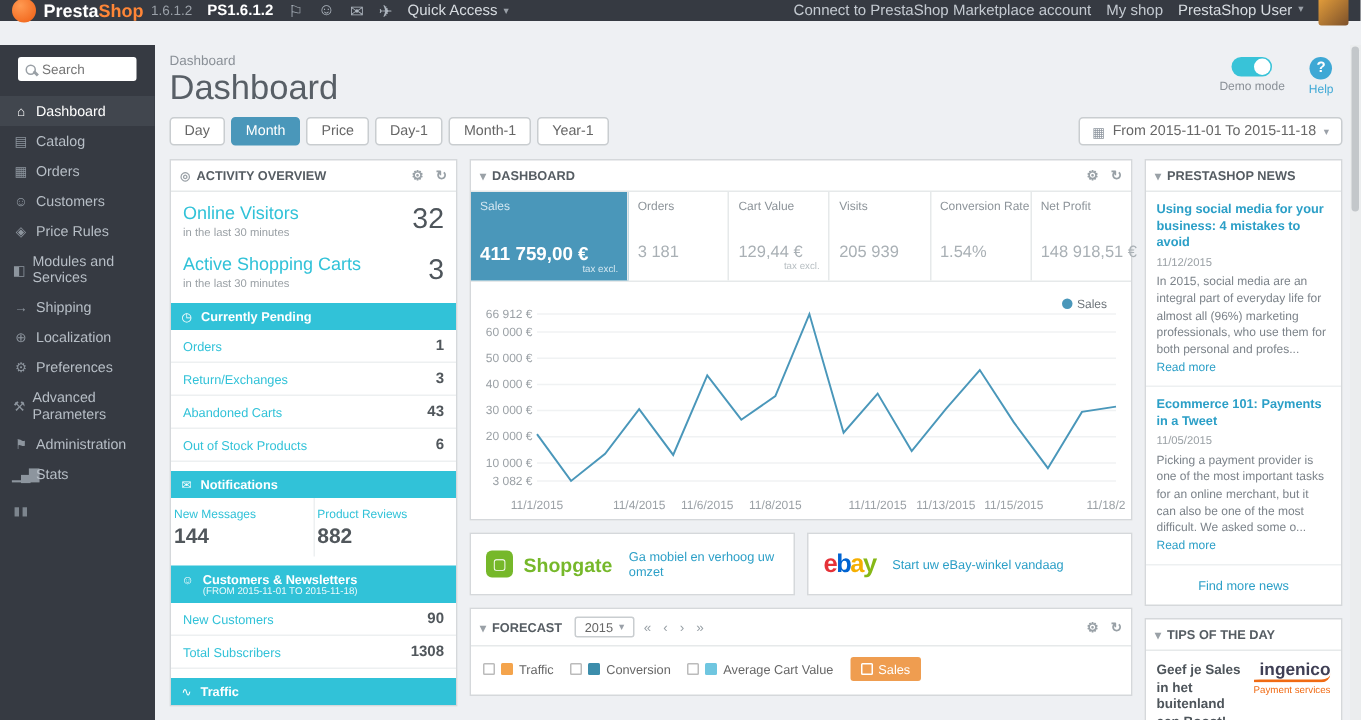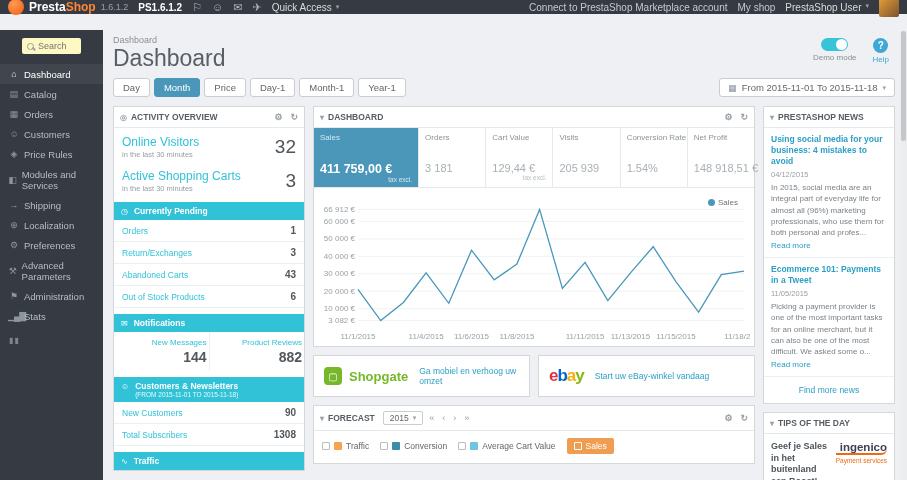--- a/index.html
+++ b/index.html
@@ -20,21 +20,21 @@
   .shopname{color:#fff;font-weight:bold;cursor:pointer}
   .top-ico{color:#aeb6bf;font-size:11px;cursor:pointer}
   .qa{display:flex;align-items:center;gap:4px;color:#d7dce1;cursor:pointer}
   .caret{font-size:7px;color:#9aa0a8}
   .top-link{color:#c4cad1;font-size:10px}
   .user{display:flex;align-items:flex-start;gap:4px;color:#d7dce1;cursor:pointer}
   .avatar{width:20px;height:20px;border-radius:2px;background:linear-gradient(135deg,#e8a13c,#7d512a);cursor:pointer}
 
   
   .sidebar{position:fixed;top:30px;left:0;bottom:0;width:103px;background:var(--dark);z-index:15}
-  .search{margin:8px 22px 10px;background:#fef9c3;border-radius:2px;display:flex;align-items:center;gap:4px;padding:3px 5px}
+  .search{margin:8px 12px 10px;background:#ffffff;border-radius:2px;display:flex;align-items:center;gap:4px;padding:3px 5px}
   .mag{width:7px;height:7px;border:1.5px solid #9aa0a6;border-radius:50%;position:relative;flex:none}
   .mag::after{content:"";position:absolute;width:4px;height:1.5px;background:#9aa0a6;transform:rotate(45deg);right:-3px;bottom:-1px}
   .search input{border:0;outline:0;width:100%;font-size:9px;color:#555;background:transparent}
   .nav-item{display:flex;align-items:center;gap:5px;padding:4.5px 8px;color:#b7bec6;font-size:9.5px;cursor:pointer}
   .nav-item .nav-ico{width:11px;text-align:center;font-size:9px;color:#8d959e;letter-spacing:-1px}
   .nav-item.active{background:#41464e;color:#fff}
   .nav-item.active .nav-ico{color:#fff}
   .collapse{color:#7d858e;padding:10px 9px;font-size:8px;letter-spacing:1px;cursor:pointer}
 
   
@@ -76,21 +76,21 @@
   .stat .s{color:#9aa0a5;font-size:7.5px;margin-top:1px}
   .stat .num{font-size:19px;color:#4e555b}
   .sec-bar{background:var(--cyan);color:#fff;padding:4px 7px;display:flex;gap:6px;align-items:flex-start;margin-top:6px}
   .sec-bar .s-ico{font-size:8px;margin-top:1px}
   .sec-t{font-size:8.5px;font-weight:bold}
   .sec-s{font-size:6.5px;opacity:.9}
   .a-row{display:flex;justify-content:space-between;align-items:center;padding:5px 8px;border-bottom:1px solid #edf0f1;font-size:8.5px}
   .a-row .lbl{color:var(--cyan);cursor:pointer}
   .a-row .val{color:#51575c;font-size:10px;font-weight:bold}
   .notif{display:flex}
-  .n-cell{flex:1;text-align:right;padding:6px 2px;border-right:1px solid #edf0f1;cursor:pointer}
+  .n-cell{flex:1;text-align:left;padding:6px 2px;border-right:1px solid #edf0f1;cursor:pointer}
   .n-cell:last-child{border-right:0}
   .n-lbl{color:var(--cyan);font-size:8px}
   .n-val{color:#51575c;font-size:14px;font-weight:bold;margin-top:2px}
 
   
   .kpis{display:flex;border-bottom:1px solid #e6e9ea}
   .kpi{flex:1;padding:5px 6px 4px;border-right:1px solid #e6e9ea;cursor:pointer;min-width:0}
   .kpi:last-child{border-right:0}
   .kpi-lbl{font-size:8px;color:#8d949a;white-space:nowrap}
   .kpi-val{font-size:11px;color:#a9b0b5;margin-top:20px;white-space:nowrap}
@@ -492,21 +492,21 @@
     </div>
 
     <div class="col-right">
       <section class="panel news">
         <div class="panel-head">
           <span class="ph-ico">▾</span>
           <span>PRESTASHOP NEWS</span>
         </div>
         <article>
           <a class="news-title">Using social media for your business: 4 mistakes to avoid</a>
-          <div class="news-date">04/12/2015</div>
+          <div class="news-date">11/12/2015</div>
           <p class="news-body">In 2015, social media are an integral part of everyday life for almost all (96%) marketing professionals, who use them for both personal and profes...</p>
           <a class="read-more">Read more</a>
         </article>
         <article>
           <a class="news-title">Ecommerce 101: Payments in a Tweet</a>
           <div class="news-date">11/05/2015</div>
           <p class="news-body">Picking a payment provider is one of the most important tasks for an online merchant, but it can also be one of the most difficult. We asked some o...</p>
           <a class="read-more">Read more</a>
         </article>
         <a class="more-news">Find more news</a>

